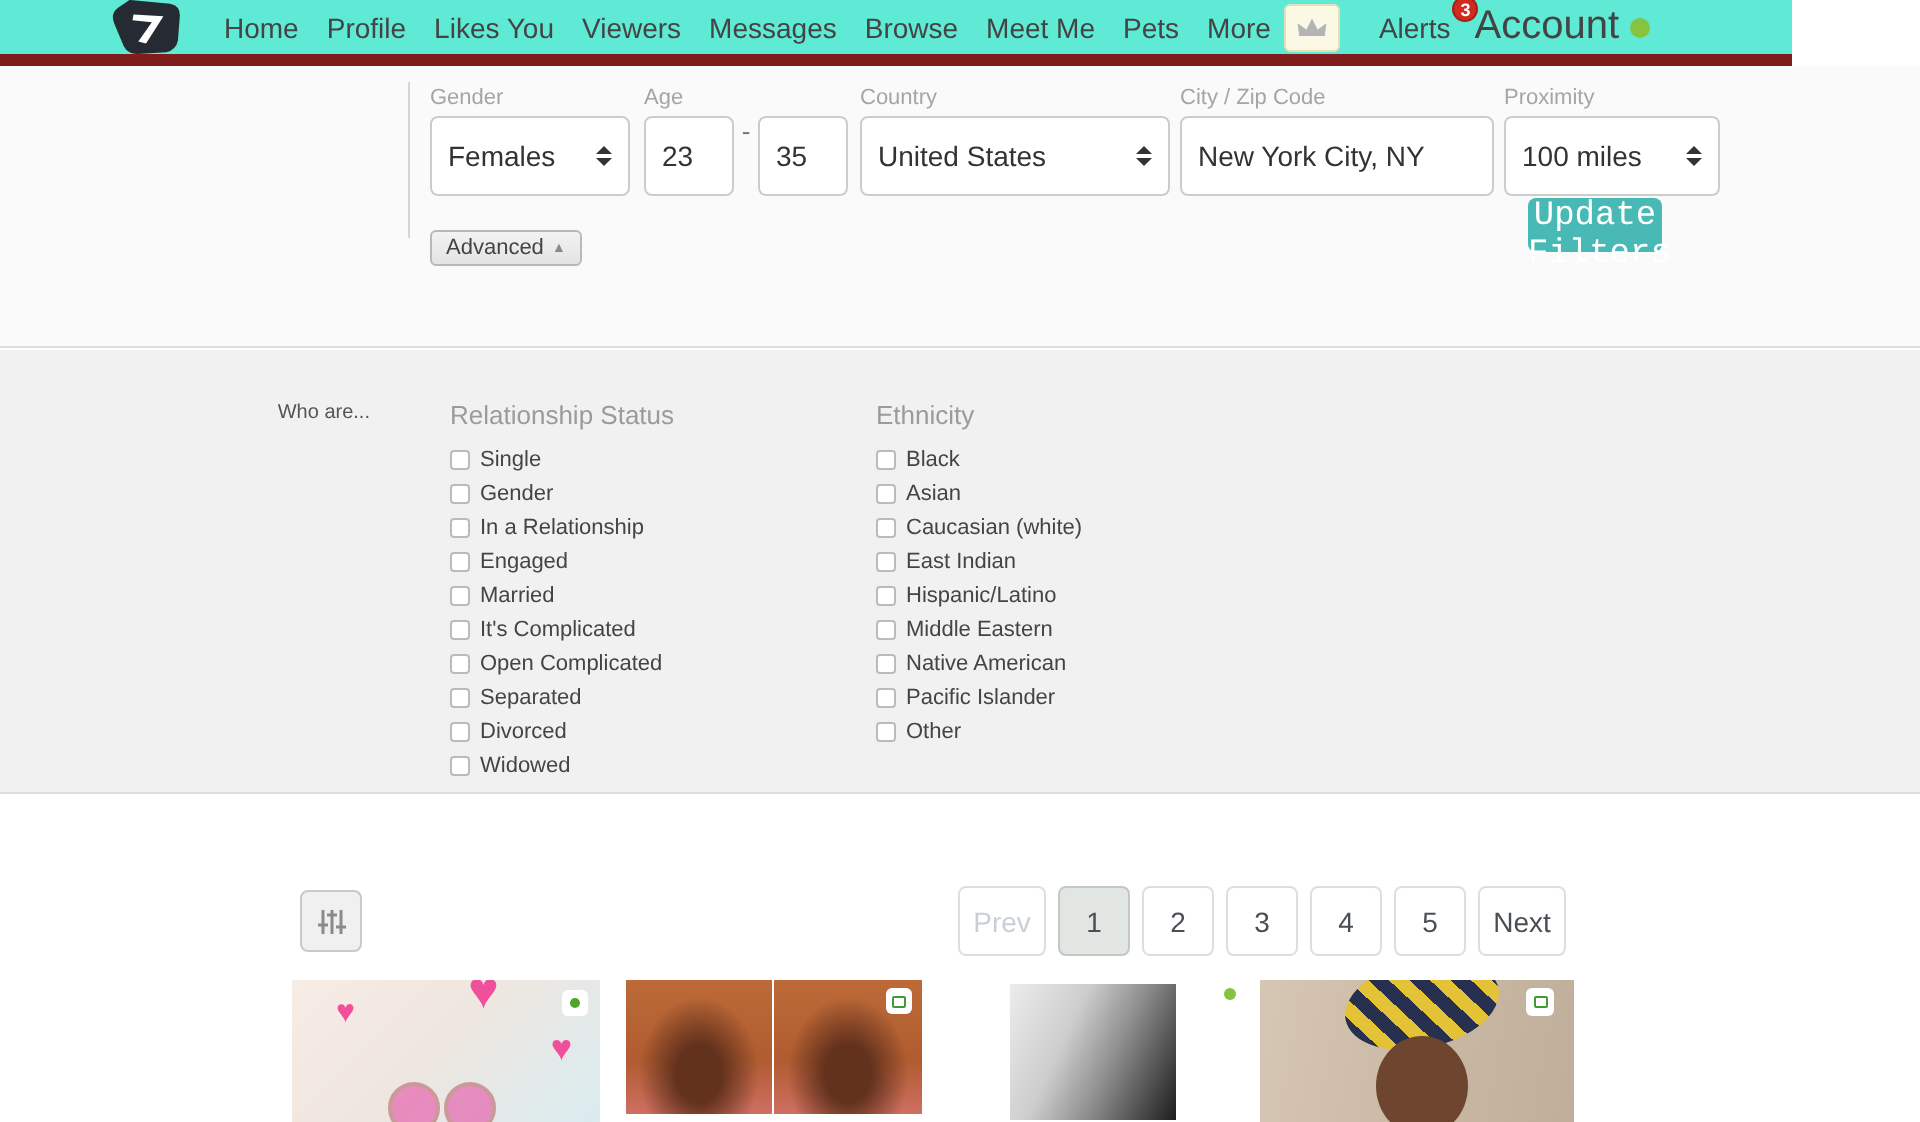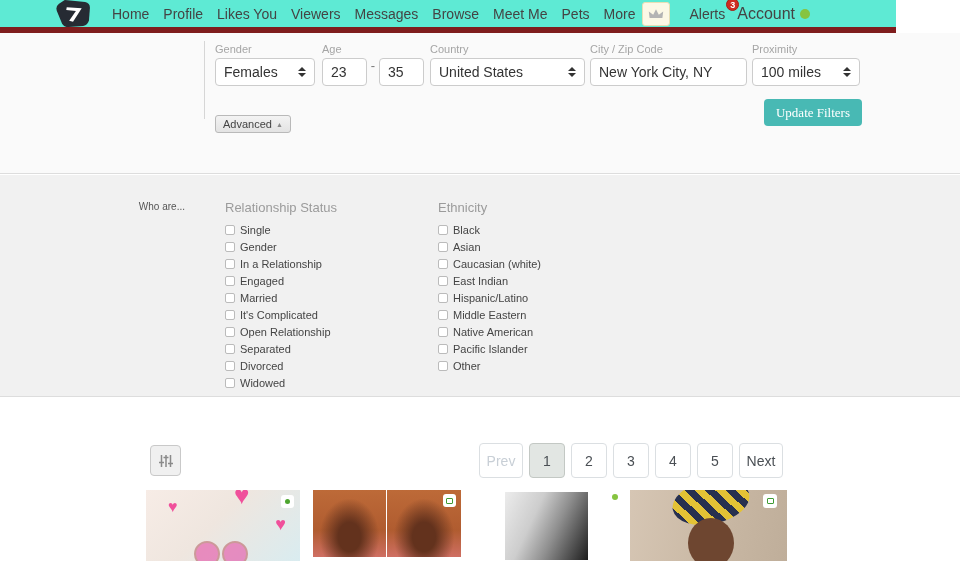--- a/index.html
+++ b/index.html
@@ -25,36 +25,36 @@
     border-radius:3px; display:flex; align-items:center; justify-content:center;
     cursor:pointer; margin-right:19px;
   }
   .alerts { position:relative; font-size:14px; color:#444; cursor:pointer; padding-right:12px; }
   .alert-badge {
     position:absolute; top:-8px; right:-2px; min-width:13px; height:13px;
     background:#cf2b20; border:1px solid #a81f15; border-radius:50%;
     color:#fff; font-size:9px; font-weight:bold; line-height:12px; text-align:center;
     padding:0 2px;
   }
-  .account { font-size:16px; color:#444; cursor:pointer; margin-right:5px; }
+  .account { font-size:20px; color:#444; cursor:pointer; margin-right:5px; }
   .online-dot-hdr { width:10px; height:10px; border-radius:50%; background:#86c440; }
   
   .section-filters {
     position:absolute; top:33px; left:0; width:960px; height:141px;
     background:#fafafa; border-bottom:1px solid #ddd;
   }
   .show-me {
     position:absolute; left:0; top:27px; width:190px; text-align:right;
     font-size:14px; color:#555;
   }
   .v-divider { position:absolute; left:204px; top:8px; height:78px; border-left:1px solid #d6d6d6; }
   .field-group { position:absolute; top:10px; }
   .field-label { font-size:11px; color:#a5a5a5; margin-bottom:3px; display:block; }
   .select, .text-input {
-    height:28px; background:#fff; border:1px solid #ccc; border-radius:4px;
+    height:40px; background:#fff; border:1px solid #ccc; border-radius:4px;
     font-size:14px; color:#333; display:flex; align-items:center;
     padding:0 8px; position:relative; font-family:"Liberation Sans", sans-serif;
   }
   .select { cursor:pointer; padding-right:24px; }
   .spin { position:absolute; right:8px; top:50%; transform:translateY(-50%);
           display:flex; flex-direction:column; gap:2px; }
   .spin i { display:block; width:0; height:0; border-left:4px solid transparent; border-right:4px solid transparent; }
   .spin .up { border-bottom:4px solid #333; }
   .spin .dn { border-top:4px solid #333; }
   .g-gender { left:215px; } .g-gender .select { width:100px; }
@@ -66,23 +66,23 @@
   .g-city { left:590px; } .g-city .text-input { width:157px; }
   .g-prox { left:752px; } .g-prox .select { width:108px; }
   .advanced-btn {
     position:absolute; left:215px; top:82px; height:18px;
     background:linear-gradient(#f3f3f3,#e3e3e3); border:1px solid #b9b9b9;
     border-radius:3px; font-size:11px; color:#444; display:flex; align-items:center;
     padding:0 7px; gap:4px; cursor:pointer;
   }
   .advanced-arrow { font-size:7px; color:#8a8a8a; line-height:1; }
   .update-btn {
-    position:absolute; left:764px; top:66px; width:98px; height:27px;
+    position:absolute; left:764px; top:66px; width:67px; height:27px;
     background:#48b9b4; border:none; border-radius:4px; color:#fff;
-    font-size:13px; cursor:pointer; font-family:Liberation Serif, serif;
+    font-size:17px; cursor:pointer; font-family:Liberation Mono, monospace;
   }
   
   .section-who {
     position:absolute; top:175px; left:0; width:960px; height:222px;
     background:#f1f1f1; border-bottom:1px solid #ddd;
   }
   .who-label {
     position:absolute; left:0; top:26px; width:185px; text-align:right;
     font-size:10px; color:#555;
   }
@@ -289,21 +289,21 @@
             <span class="cb-label">Married</span>
           </label>
 
           <label class="cb-item">
             <span class="cb-box"></span>
             <span class="cb-label">It's Complicated</span>
           </label>
 
           <label class="cb-item">
             <span class="cb-box"></span>
-            <span class="cb-label">Open Relationship</span>
+            <span class="cb-label">Open Complicated</span>
           </label>
 
           <label class="cb-item">
             <span class="cb-box"></span>
             <span class="cb-label">Separated</span>
           </label>
 
           <label class="cb-item">
             <span class="cb-box"></span>
             <span class="cb-label">Divorced</span>

